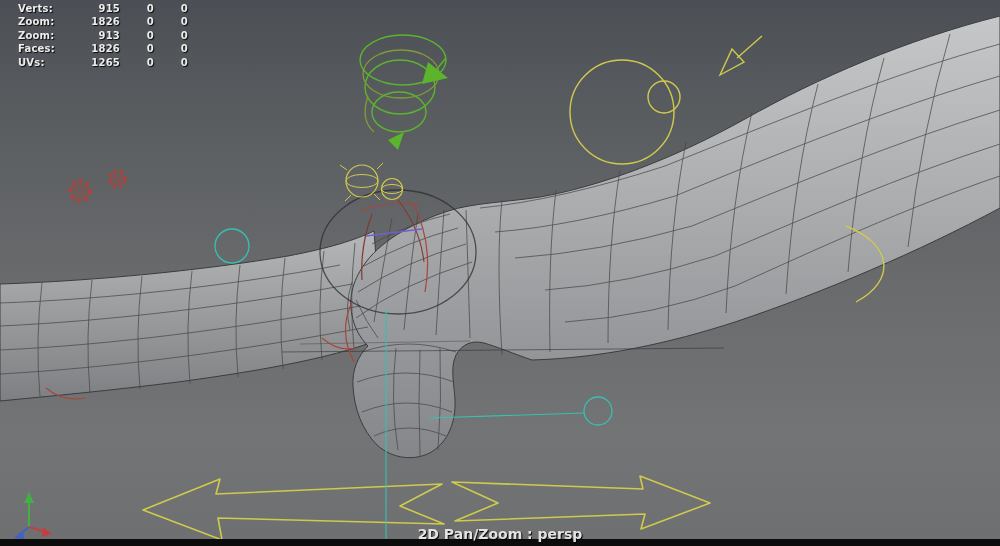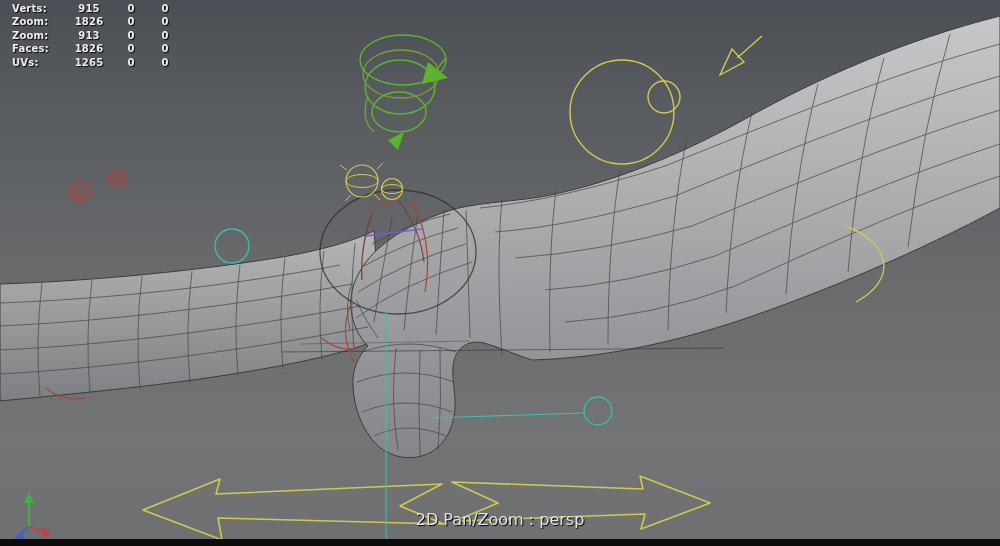--- a/index.html
+++ b/index.html
@@ -4,32 +4,32 @@
 <style>
   * { margin:0; padding:0; box-sizing:border-box; }
   html,body { width:1000px; height:546px; overflow:hidden; background:#000;
               font-family:"DejaVu Sans", sans-serif; }
   .viewport {
     position:relative; width:1000px; height:546px;
     background:linear-gradient(180deg,#4b4f55 0%, #5a5d60 22%, #686a6c 50%, #737475 80%, #6e6f70 100%);
   }
   svg.scene { position:absolute; inset:0; display:block; }
   .hud {
-    position:absolute; top:3px; left:12px; z-index:5;
+    position:absolute; top:3px; left:18px; z-index:5;
     display:grid; grid-template-columns:52px 50px 34px 34px; grid-auto-rows:13.4px;
     font-size:10px; font-weight:bold; color:#ececec;
     text-shadow:1px 1px 1px rgba(0,0,0,0.9); letter-spacing:0.2px;
   }
-  .hud .num { text-align:center; }
+  .hud .num { text-align:right; }
   .statusbar-strip {
     position:absolute; left:0; right:0; bottom:0; height:7px; background:#0c0c0c; z-index:4;
   }
   .status-label {
-    position:absolute; bottom:17px; left:50%; transform:translateX(-50%); z-index:6;
-    font-size:16px; font-weight:normal; color:#e3e3e3; white-space:nowrap;
+    position:absolute; bottom:4px; left:50%; transform:translateX(-50%); z-index:6;
+    font-size:14px; font-weight:bold; color:#e3e3e3; white-space:nowrap;
     text-shadow:1px 1px 1px #000;
   }
 </style>
 </head>
 <body>
 
 <div class="viewport">
 
   <svg class="scene" width="1000" height="546" viewBox="0 0 1000 546" xmlns="http://www.w3.org/2000/svg">
     <defs>

